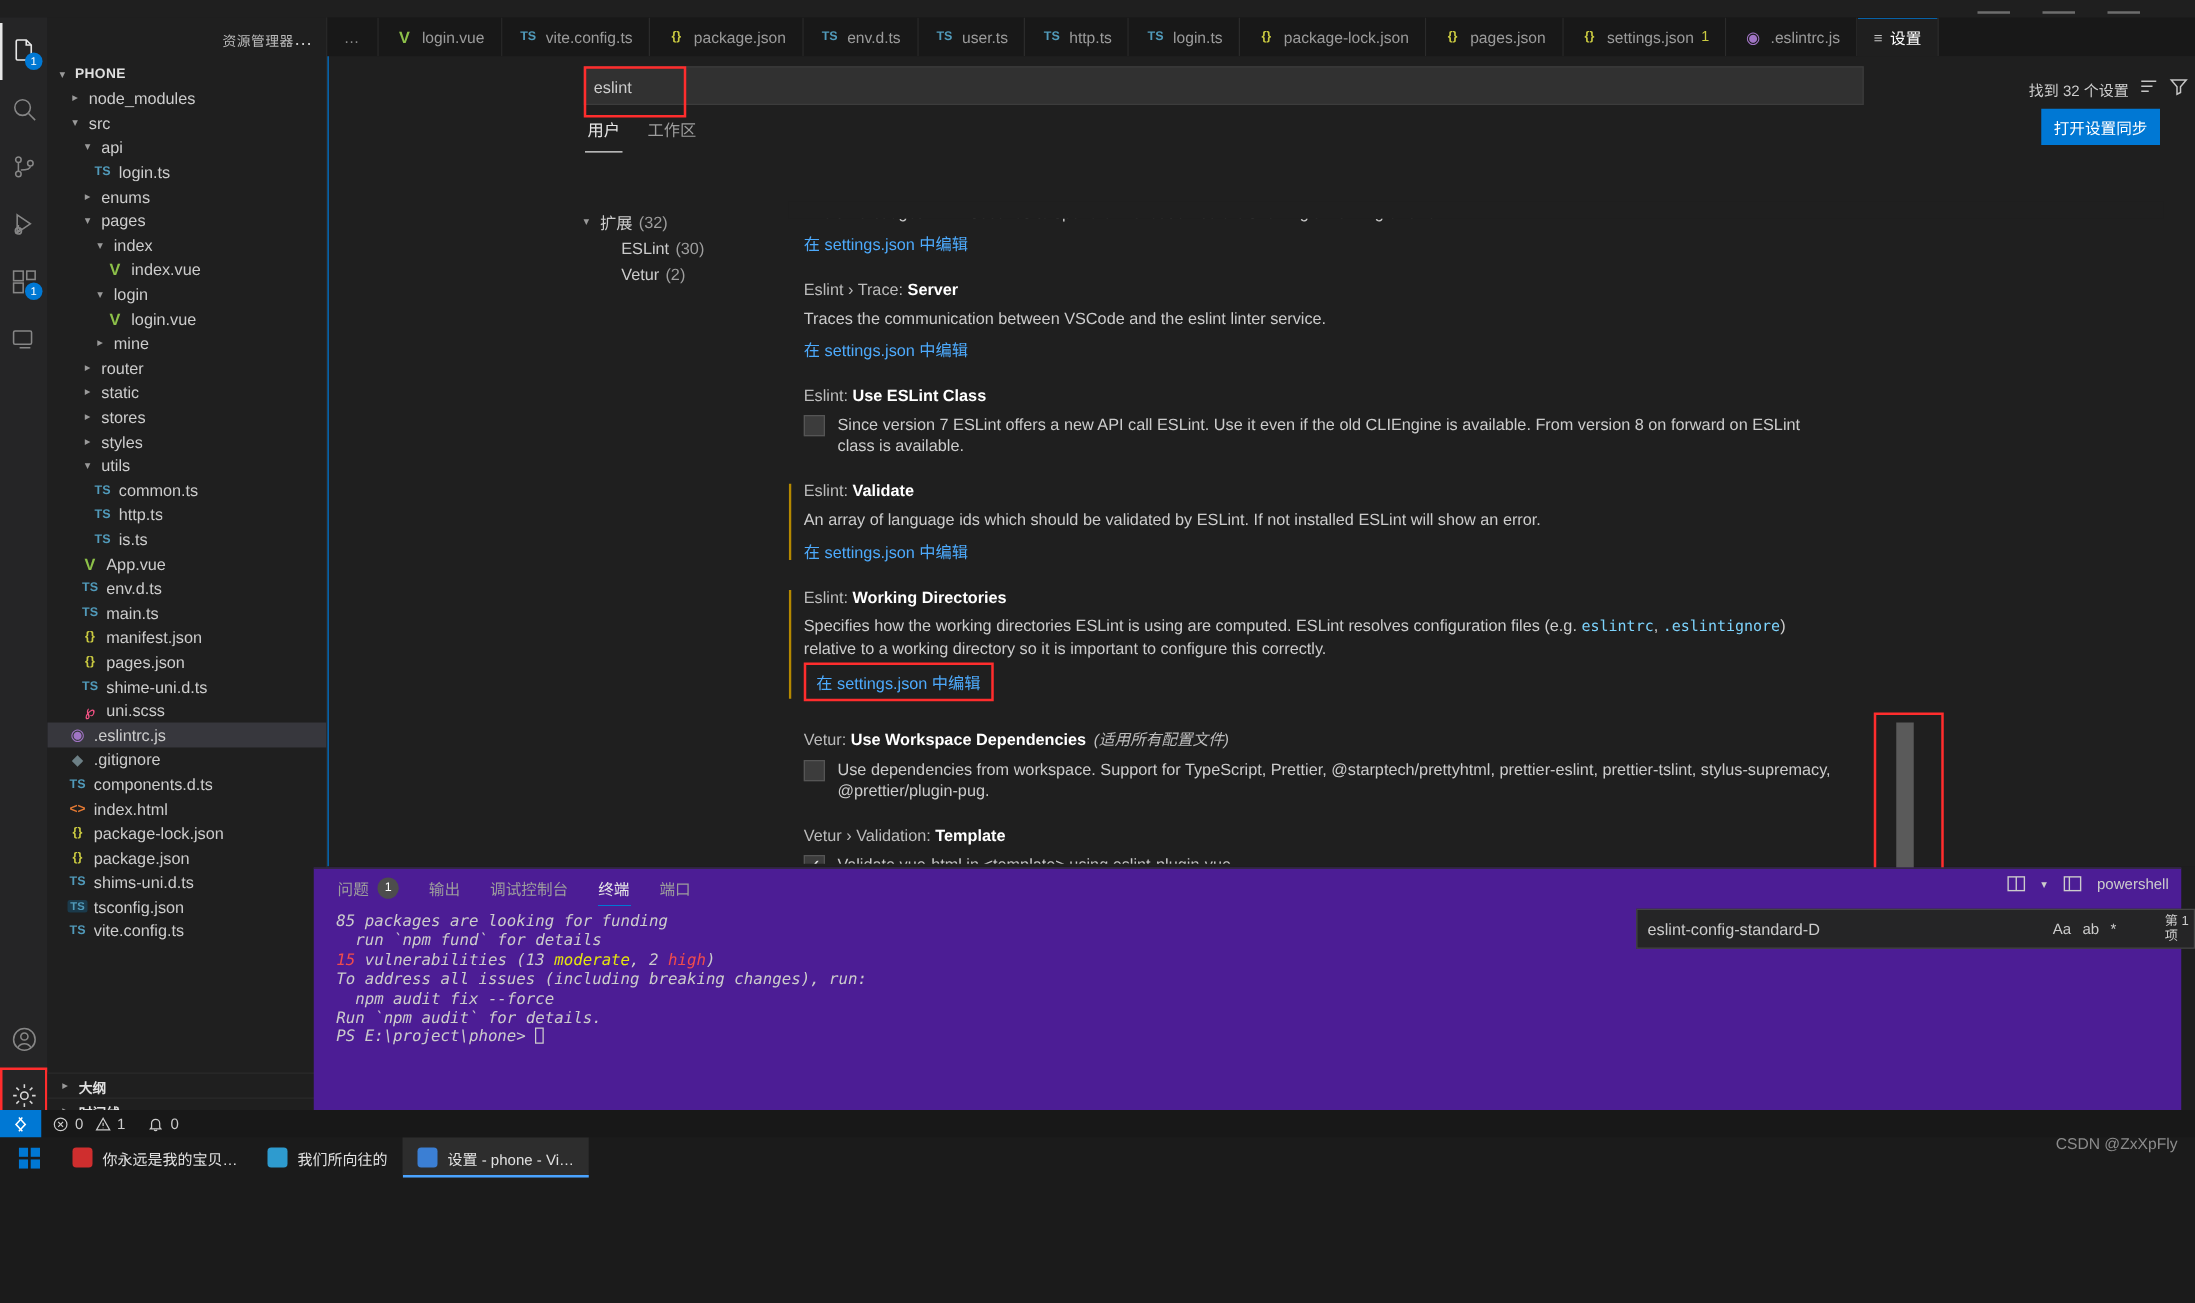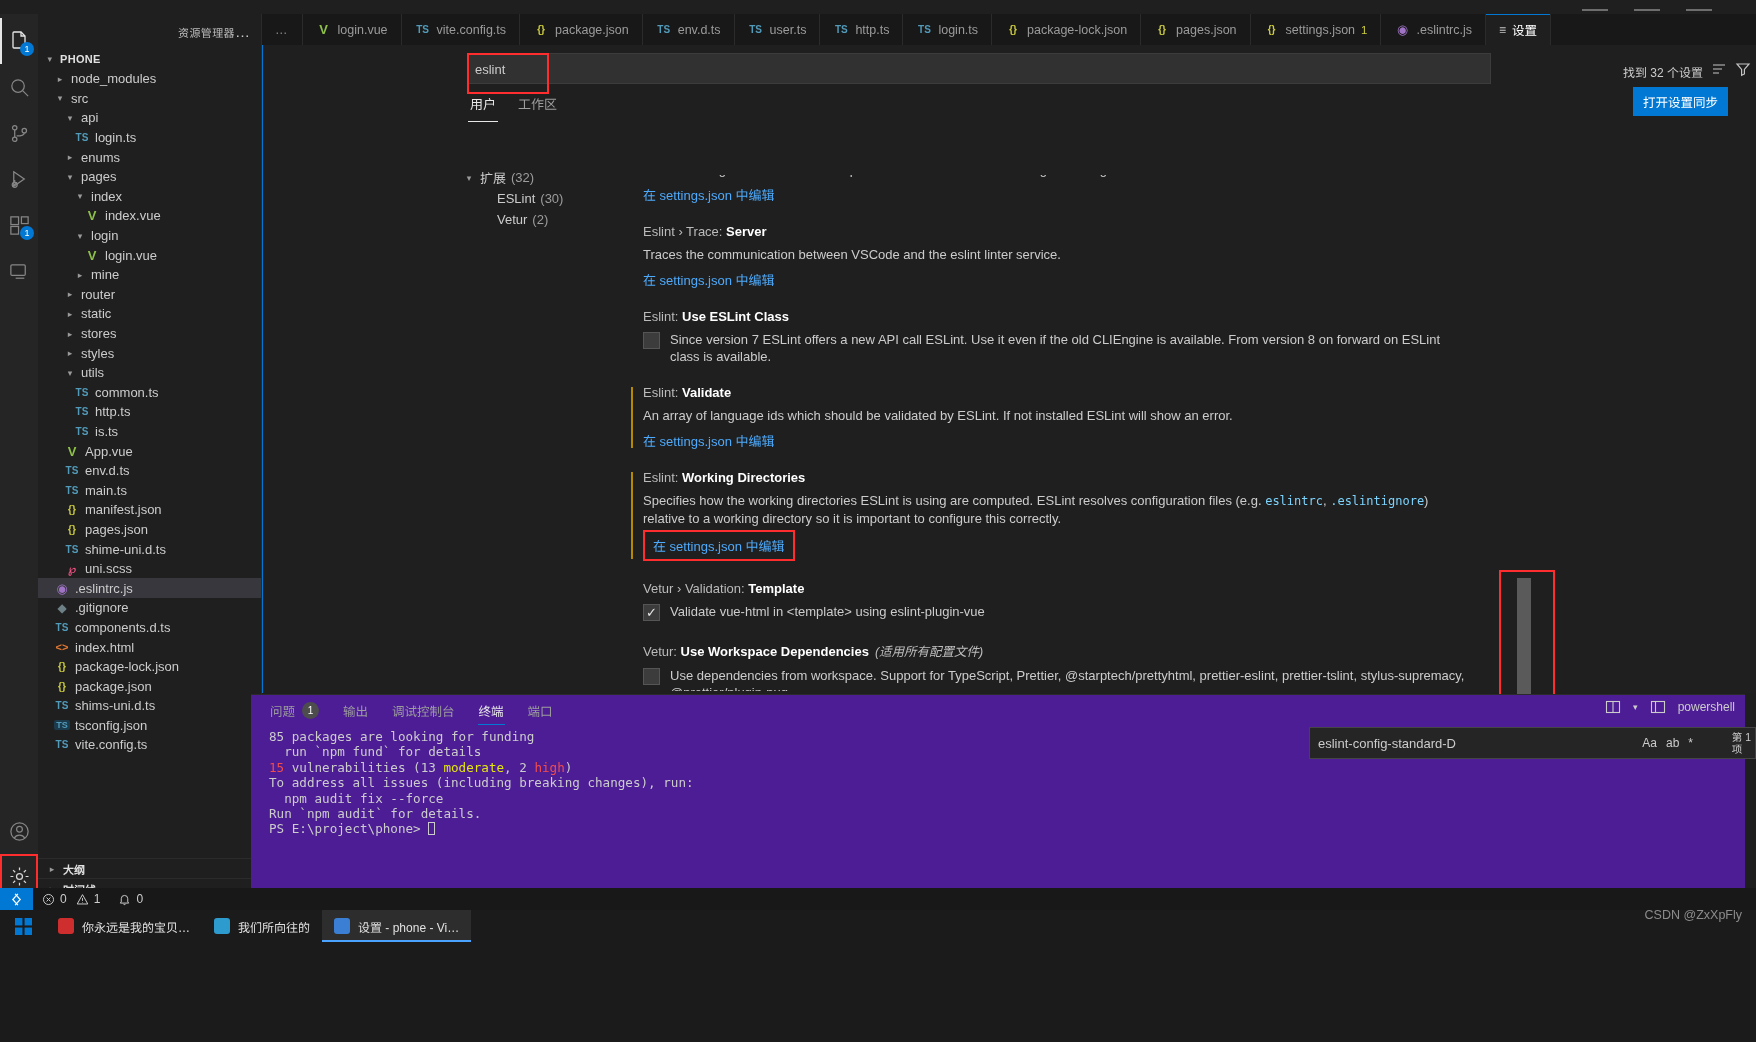--- a/index.html
+++ b/index.html
@@ -199,21 +199,21 @@
     background:#4d4d4d; color:#ffffff; font-size:10px; border-radius:9px;
     min-width:17px; height:17px; line-height:17px; text-align:center;
   }
   .panel-right {
     position:absolute; right:10px; top:4px; display:flex; align-items:center; gap:12px;
     font-size:12px; color:#cccccc;
   }
   .term {
     position:absolute; left:18px; top:34px; right:10px; bottom:0;
     font-family:"DejaVu Sans Mono","Liberation Mono",monospace;
-    font-size:12.6px; line-height:15.4px; color:#cccccc; white-space:pre;
+    font-size:12.6px; line-height:15.4px; color:#cccccc; white-space:pre;font-style:italic;
   }
   .t-red { color:#f14c4c; }
   .t-yellow { color:#e5e510; }
   .cursor { display:inline-block; width:7px; height:13px; border:1px solid #cccccc; vertical-align:-2px; }
 
   
   .suggest {
     position:absolute; left:1309px; top:727px; width:447px; height:32px;
     background:#252526; border:1px solid #454545;
     display:flex; align-items:center; font-size:13px; color:#cccccc;
@@ -618,31 +618,31 @@
             <span class="s-desc">Since version 7 ESLint offers a new API call ESLint. Use it even if the old CLIEngine is available. From version 8 on forward on ESLint class is available.</span>
           </div>
         </div>
         <div class="setting modified">
           <div class="s-title"><span>Eslint: </span><b>Validate</b></div>
           <div class="s-desc">An array of language ids which should be validated by ESLint. If not installed ESLint will show an error.</div>
           <div><span class="s-link">在 settings.json 中编辑</span></div>
         </div>
         <div class="setting modified"><div class="s-title"><span>Eslint: </span><b>Working Directories</b></div><div class="s-desc"><span>Specifies how the working directories ESLint is using are computed. ESLint resolves configuration files (e.g. </span><code>eslintrc</code><span>, </span><code>.eslintignore</code><span>) relative to a working directory so it is important to configure this correctly.</span></div><div class="s-link-hl"><span class="s-link" style="margin:0">在 settings.json 中编辑</span></div></div>
         <div class="setting">
+          <div class="s-title"><span>Vetur: </span><b>Use Workspace Dependencies</b><i>(适用所有配置文件)</i></div>
+          <div class="s-check-row">
+            <span class="cbox"></span>
+            <span class="s-desc">Use dependencies from workspace. Support for TypeScript, Prettier, @starptech/prettyhtml, prettier-eslint, prettier-tslint, stylus-supremacy, @prettier/plugin-pug.</span>
+          </div>
+        </div>
+        <div class="setting">
           <div class="s-title"><span>Vetur › Validation: </span><b>Template</b></div>
           <div class="s-check-row">
             <span class="cbox checked">✓</span>
             <span class="s-desc">Validate vue-html in &lt;template&gt; using eslint-plugin-vue</span>
-          </div>
-        </div>
-        <div class="setting">
-          <div class="s-title"><span>Vetur: </span><b>Use Workspace Dependencies</b><i>(适用所有配置文件)</i></div>
-          <div class="s-check-row">
-            <span class="cbox"></span>
-            <span class="s-desc">Use dependencies from workspace. Support for TypeScript, Prettier, @starptech/prettyhtml, prettier-eslint, prettier-tslint, stylus-supremacy, @prettier/plugin-pug.</span>
           </div>
         </div>
       </div>
     <div class="clip-top"></div>
 
     <div class="set-scroll"></div>
   </div>
 
   <div class="right-hl-bar"></div>
   <div class="right-hl"></div>

